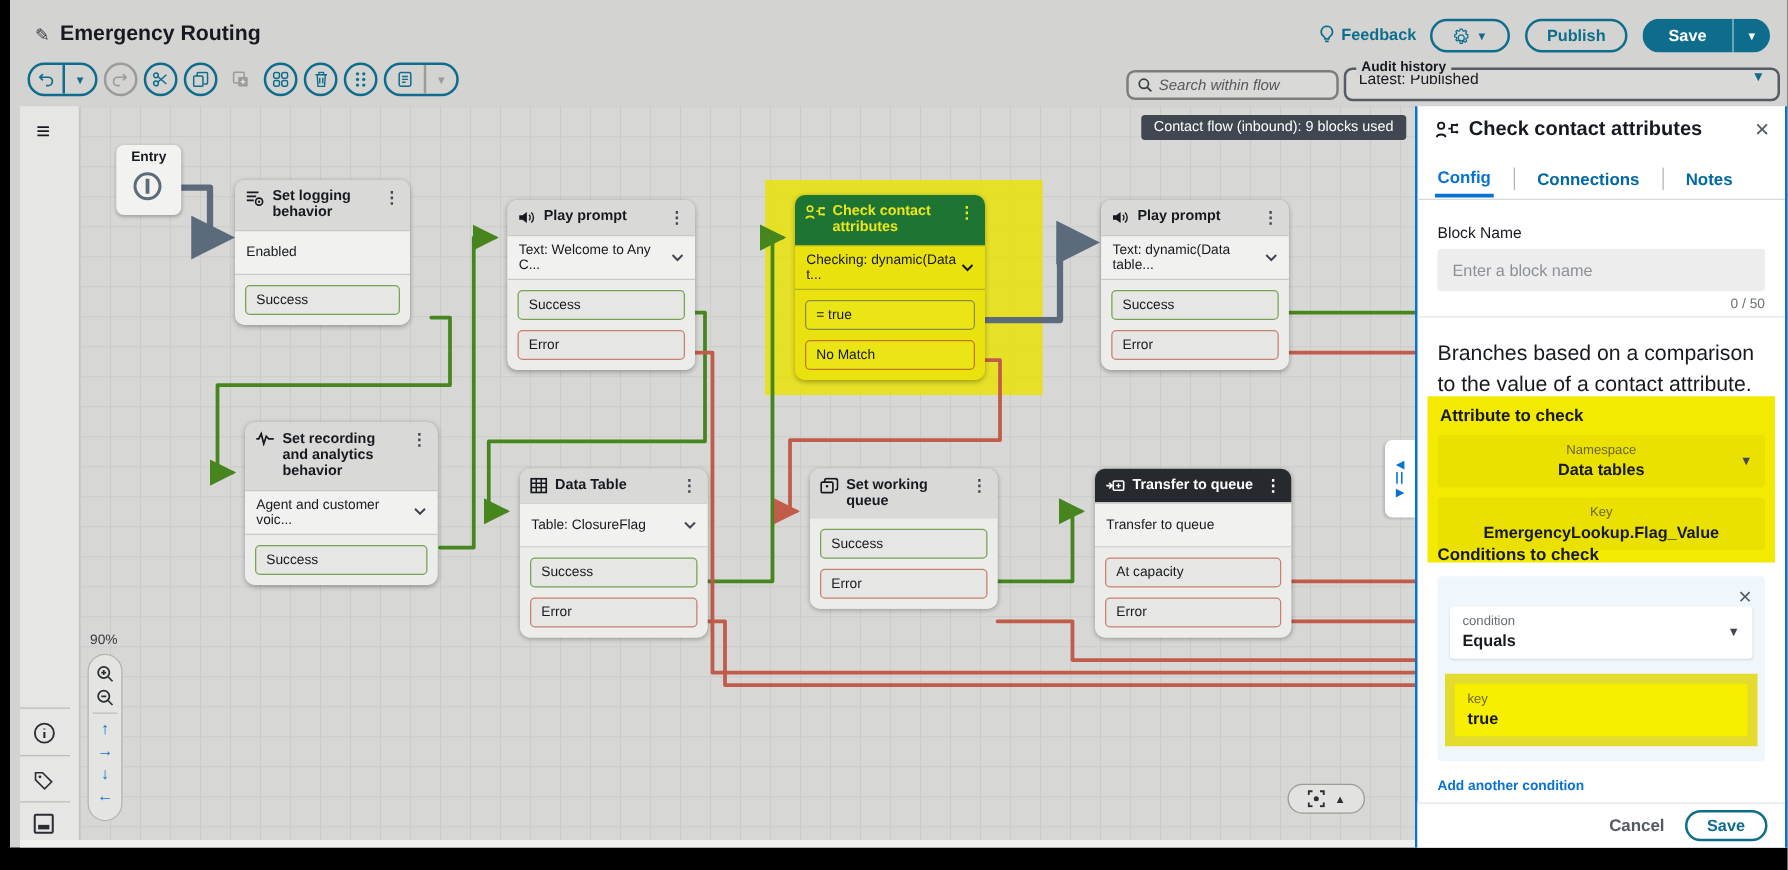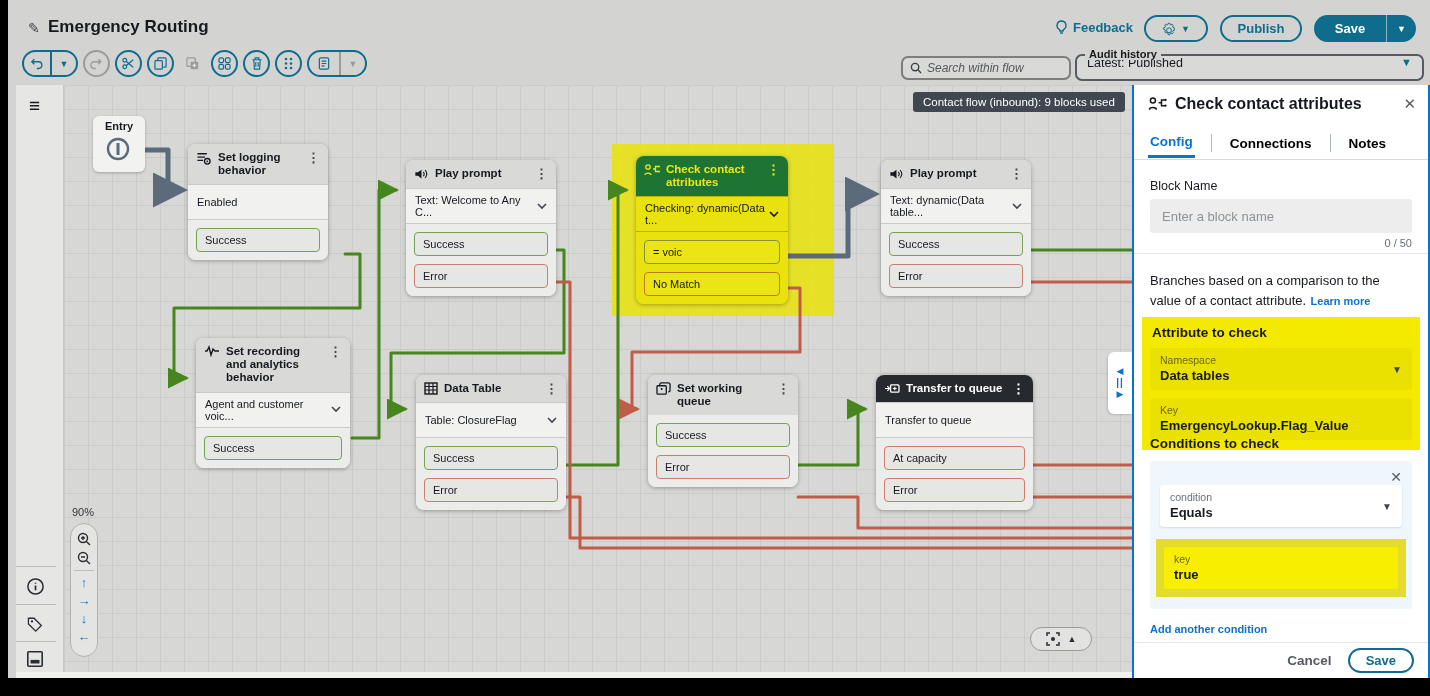--- a/index.html
+++ b/index.html
@@ -93,36 +93,36 @@
   .resize-tab .tri { font-size:9px; line-height:1; }
   .resize-tab .bars { font-size:10px; font-weight:bold; letter-spacing:1px; line-height:1; }
 
   
   .panel { left:1124px; top:85px; width:298px; height:593px; background:#fff; border-left:2px solid #0972d3; border-right:2px solid #0972d3; }
   .pwrap { position:absolute; left:16px; right:16px; }
   .ptitle-row { left:14px; right:12px; top:10px; display:flex; align-items:center; gap:8px; }
   .ptitle { font-size:16px; font-weight:bold; flex:1; }
   .pclose { font-size:15px; color:#545b64; cursor:pointer; }
   .ptabs { left:14px; right:0; top:42px; display:flex; align-items:center; height:32px; }
-  .ptab { font-size:13.5px; font-weight:bold; color:#000000; padding:6px 2px; cursor:pointer; }
+  .ptab { font-size:13.5px; font-weight:bold; color:#0369a1; padding:6px 2px; cursor:pointer; }
   .ptab.active { color:#0972d3; border-bottom:3px solid #0972d3; }
   .ptab-sep { width:1px; height:18px; background:#aab7b8; margin:0 16px; }
   .ptabs-line { left:0; right:0; top:74px; height:1px; background:#d5dbdb; }
 
   .plabel { font-size:12.5px; color:#16191f; }
   .pinput { margin-top:6px; height:34px; background:#ededed; border:none; border-radius:3px; width:100%; padding:0 12px; font-size:13px; font-family:"Liberation Sans",sans-serif; }
   .pinput::placeholder { color:#8b9197; }
   .pcounter { text-align:right; font-size:11px; color:#687078; margin-top:4px; }
   .pdiv { left:0; right:0; height:1px; background:#e2e6e8; }
-  .pdesc { font-size:13px; line-height:1.45; }
+  .pdesc { font-size:17px; line-height:1.45; }
   .plink { color:#0972d3; font-weight:bold; cursor:pointer; font-size:11px; }
 
   .hl-section { left:8px; right:8px; background:#f3ea00; padding:8px 8px 10px; }
   .hl-h { font-size:13.5px; font-weight:bold; margin-bottom:8px; padding-left:2px; }
-  .yfield { background:rgba(0,0,0,.035); border-radius:3px; padding:6px 10px 7px; position:relative; }
+  .yfield { background:rgba(0,0,0,.035); border-radius:3px; padding:6px 10px 7px; position:relative;text-align:center; }
   .yfield + .yfield { margin-top:8px; }
   .flabel { font-size:10.5px; color:#6b6620; }
   .fvalue { font-size:13px; font-weight:bold; margin-top:2px; }
   .fcaret { position:absolute; right:10px; top:16px; font-size:10px; color:#424650; cursor:pointer; }
 
   .sec-h { font-size:13.5px; font-weight:bold; }
   .cond-card { background:#f0f7fc; border-radius:3px; padding:10px 10px 12px; position:relative; }
   .cond-close { position:absolute; top:8px; right:10px; font-size:14px; color:#545b64; cursor:pointer; }
   .wfield { background:#fff; border-radius:3px; padding:6px 10px 7px; position:relative; margin-top:14px; box-shadow:0 1px 2px rgba(0,0,0,.12); }
   .wfield .flabel { color:#687078; }
@@ -365,21 +365,21 @@
         <span class="ttl">Check contact attributes</span>
         <span class="kebab">⋮</span>
       </div>
     <div class="bb">
         <span class="t">Checking: dynamic(Data t...</span>
         <svg class="ic chev" width="10" height="7" viewBox="0 0 10 7">
           <path d="M1 1l4 4 4-4" fill="none" stroke="#16191f" stroke-width="1.6"></path>
         </svg>
       </div>
     <div class="ports">
-      <div class="port p-true">= voic</div>
+      <div class="port p-true">= true</div>
       <div class="port p-nomatch">No Match</div>
     </div>
   </div>
 
   <div class="blk" style="left:873px;top:160px;width:150px">
     <div class="bh">
         <svg class="ic" width="15" height="14" viewBox="0 0 16 16">
           <path d="M1 6v4h3l4 3V3L4 6z" fill="#16191f"></path>
           <path d="M10 5.5a3.5 3.5 0 0 1 0 5M12 3.5a6 6 0 0 1 0 9" fill="none" stroke="#16191f" stroke-width="1.3"></path>
         </svg>

